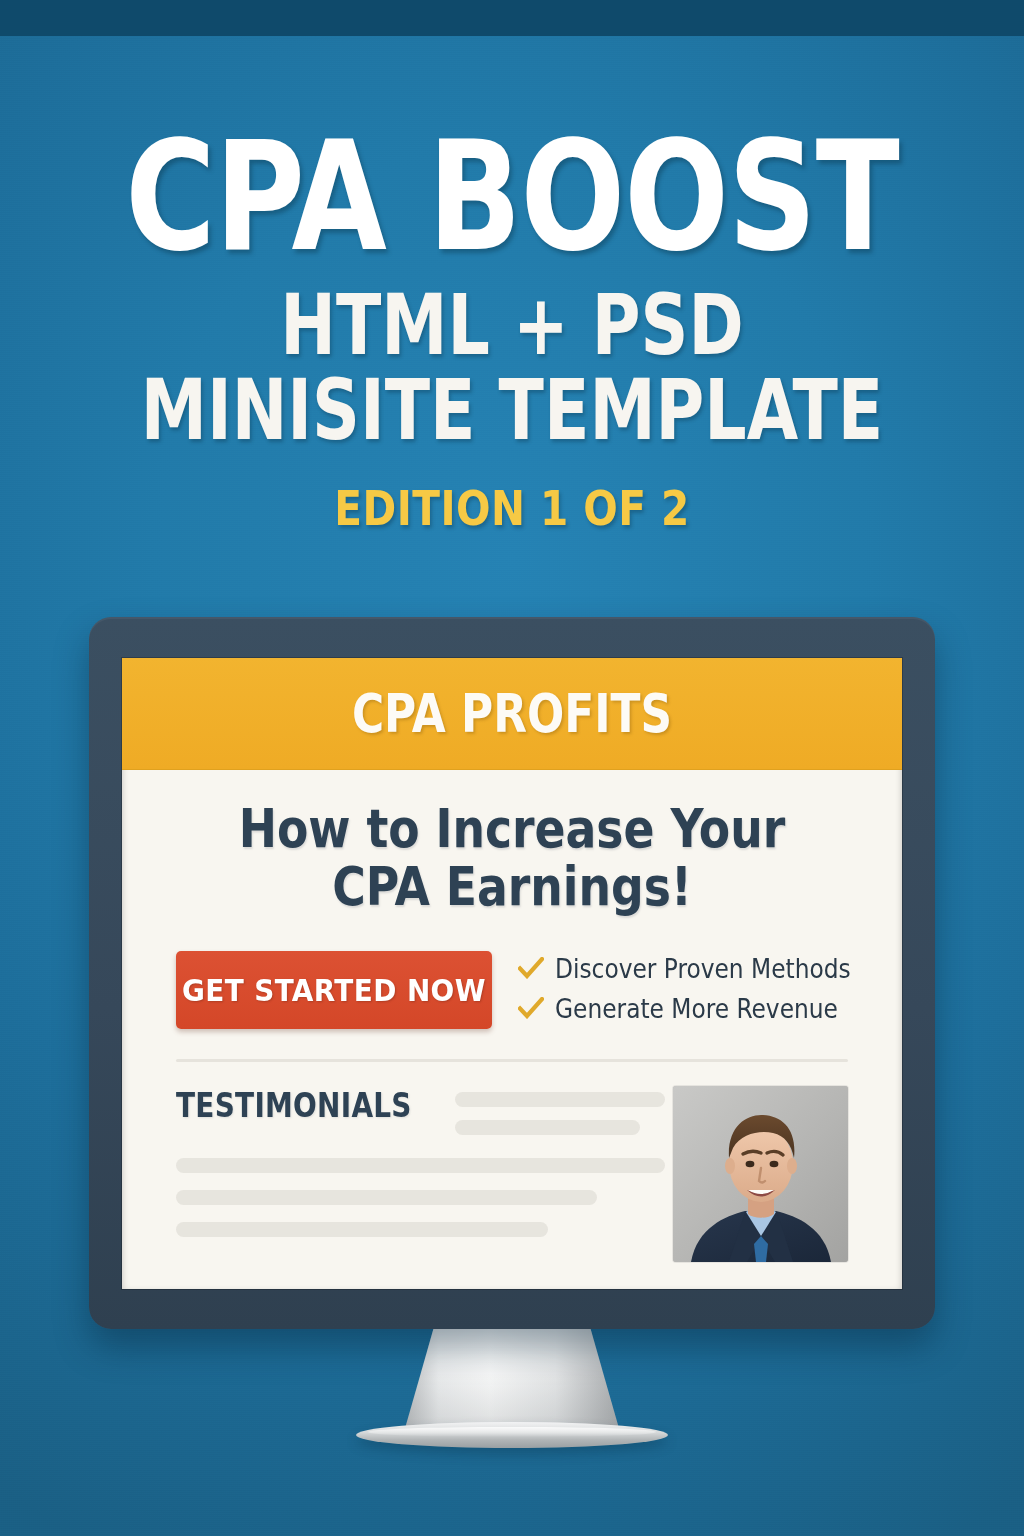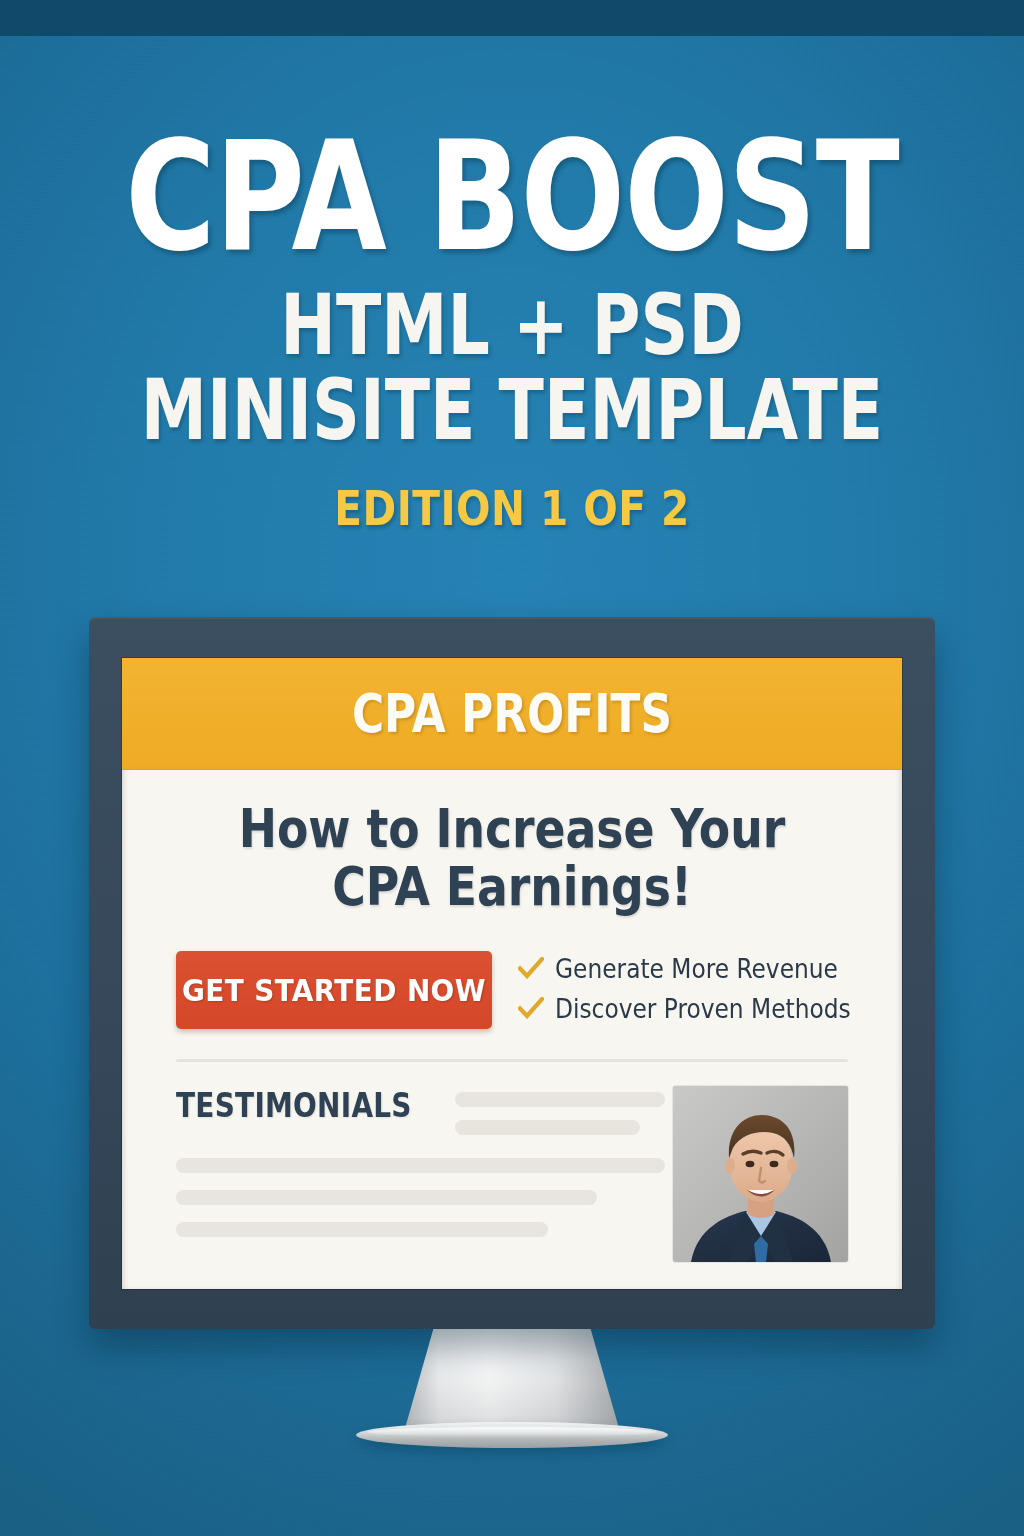--- a/index.html
+++ b/index.html
@@ -75,21 +75,21 @@
   }
 
   
   .monitor {
     position: absolute;
     left: 89px;
     top: 581px;
     width: 846px;
     height: 712px;
     background: linear-gradient(180deg, #3b4f61 0%, #36485a 55%, #2f4050 100%);
-    border-radius: 6px;
+    border-radius: 22px;
     box-shadow: 0 18px 34px rgba(5,35,55,.40), 0 2px 0 rgba(255,255,255,.05) inset;
     z-index: 2;
   }
   .screen {
     position: absolute;
     left: 33px;
     top: 41px;
     width: 780px;
     height: 631px;
     background: #f8f6f0;
@@ -286,27 +286,27 @@
         </h3>
 
         <div class="cta-row">
           <button class="cta-button">GET STARTED NOW</button>
 
           <ul class="benefits">
             <li class="benefit">
               <svg class="check-icon" width="26" height="22" viewBox="0 0 26 22" aria-hidden="true">
                 <path d="M2 11.5 L9 19 L24 2" fill="none" stroke="#e0a92b" stroke-width="4.2" stroke-linecap="square"></path>
               </svg>
-              <span class="benefit-label">Generate More Revenue</span>
+              <span class="benefit-label">Discover Proven Methods</span>
             </li>
             <li class="benefit">
               <svg class="check-icon" width="26" height="22" viewBox="0 0 26 22" aria-hidden="true">
                 <path d="M2 11.5 L9 19 L24 2" fill="none" stroke="#e0a92b" stroke-width="4.2" stroke-linecap="square"></path>
               </svg>
-              <span class="benefit-label">Discover Proven Methods</span>
+              <span class="benefit-label">Generate More Revenue</span>
             </li>
           </ul>
         </div>
 
         <div class="divider"></div>
 
         <div class="testi">
           <div class="testi-left">
             <div class="testi-toprow">
               <h4 class="testi-title">TESTIMONIALS</h4>

